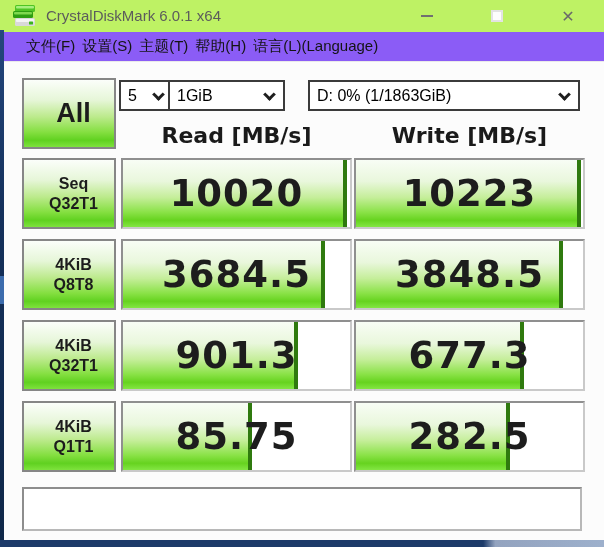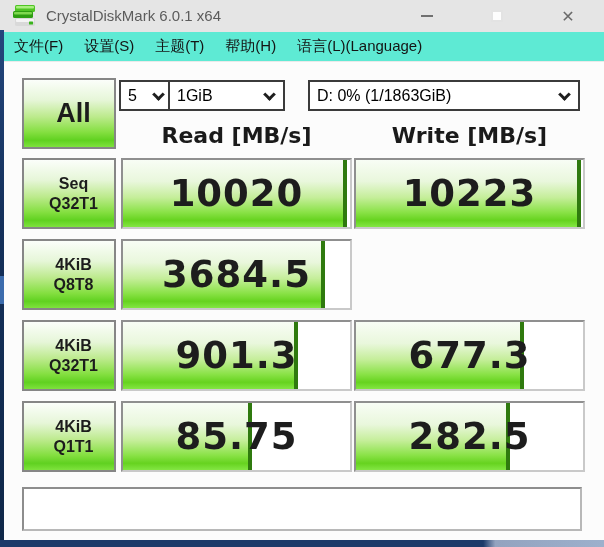--- a/index.html
+++ b/index.html
@@ -2,32 +2,32 @@
 <html><head>
 <meta charset="utf-8">
 <style>
   * { margin:0; padding:0; box-sizing:border-box; }
   html,body { width:604px; height:547px; overflow:hidden; }
   body { font-family:"Liberation Sans", sans-serif; }
 
   .window { position:relative; width:604px; height:547px; background:#fcfcfc; }
 
   
-  .titlebar { position:absolute; top:0; left:0; right:0; height:32px; background:#e5e5e5; }
+  .titlebar { position:absolute; top:0; left:0; right:0; height:32px; background:#bef264; }
   .app-icon { position:absolute; left:13px; top:5px; width:24px; height:22px; }
   .title-text { position:absolute; left:46px; top:7px; font-size:15px; color:#5c5c5c; white-space:nowrap; }
   .win-btn { position:absolute; top:0; width:44px; height:32px; display:flex; align-items:center; justify-content:center; }
   .btn-min  { left:405px; }
   .btn-max  { left:475px; }
   .btn-close{ left:546px; color:#6a6a6a; font-size:16px; }
   .min-glyph { width:12px; height:2px; background:#707070; }
   .max-glyph { width:12px; height:12px; border:2px solid #e3e3e3; background:#fdfdfd; }
 
-  .menubar { position:absolute; top:32px; left:0; right:0; height:30px; background:#5eead4;
-             display:flex; align-items:center; padding-left:14px; gap:21px;
+  .menubar { position:absolute; top:32px; left:0; right:0; height:30px; background:#8b5cf6;
+             display:flex; align-items:center; padding-left:26px; gap:7px;
              font-size:15px; color:#141414; border-bottom:1px solid #eaeaea; }
   .menu-item { white-space:nowrap; cursor:default; }
 
   
   .left-strip { position:absolute; left:0; top:30px; width:4px; bottom:0;
                 background:linear-gradient(180deg,#24477d 0%,#15315c 35%,#0f2748 100%); }
   .left-glow { position:absolute; left:0; top:276px; width:4px; height:28px; background:#3c6cad; }
   .bottom-strip { position:absolute; left:0; bottom:0; width:604px; height:7px;
                   background:linear-gradient(90deg,#1c3a69 0%,#1c3a69 80%,#93a3bf 82%,#9db0cc 100%); }
 
@@ -147,20 +147,24 @@
   </div>
 
   <div class="green-btn green-grad row-label r1">
     <span>4KiB</span>
     <span>Q8T8</span>
   </div>
   <div class="valuebox vb-read r1">
     <div class="fill" style="width: 89%;"></div>
     <div class="val">3684.5</div>
   </div>
+  <div class="valuebox vb-write r1">
+    <div class="fill" style="width: 91%;"></div>
+    <div class="val">3848.5</div>
+  </div>
 
   <div class="green-btn green-grad row-label r2">
     <span>4KiB</span>
     <span>Q32T1</span>
   </div>
   <div class="valuebox vb-read r2">
     <div class="fill" style="width: 77%;"></div>
     <div class="val">901.3</div>
   </div>
   <div class="valuebox vb-write r2">

